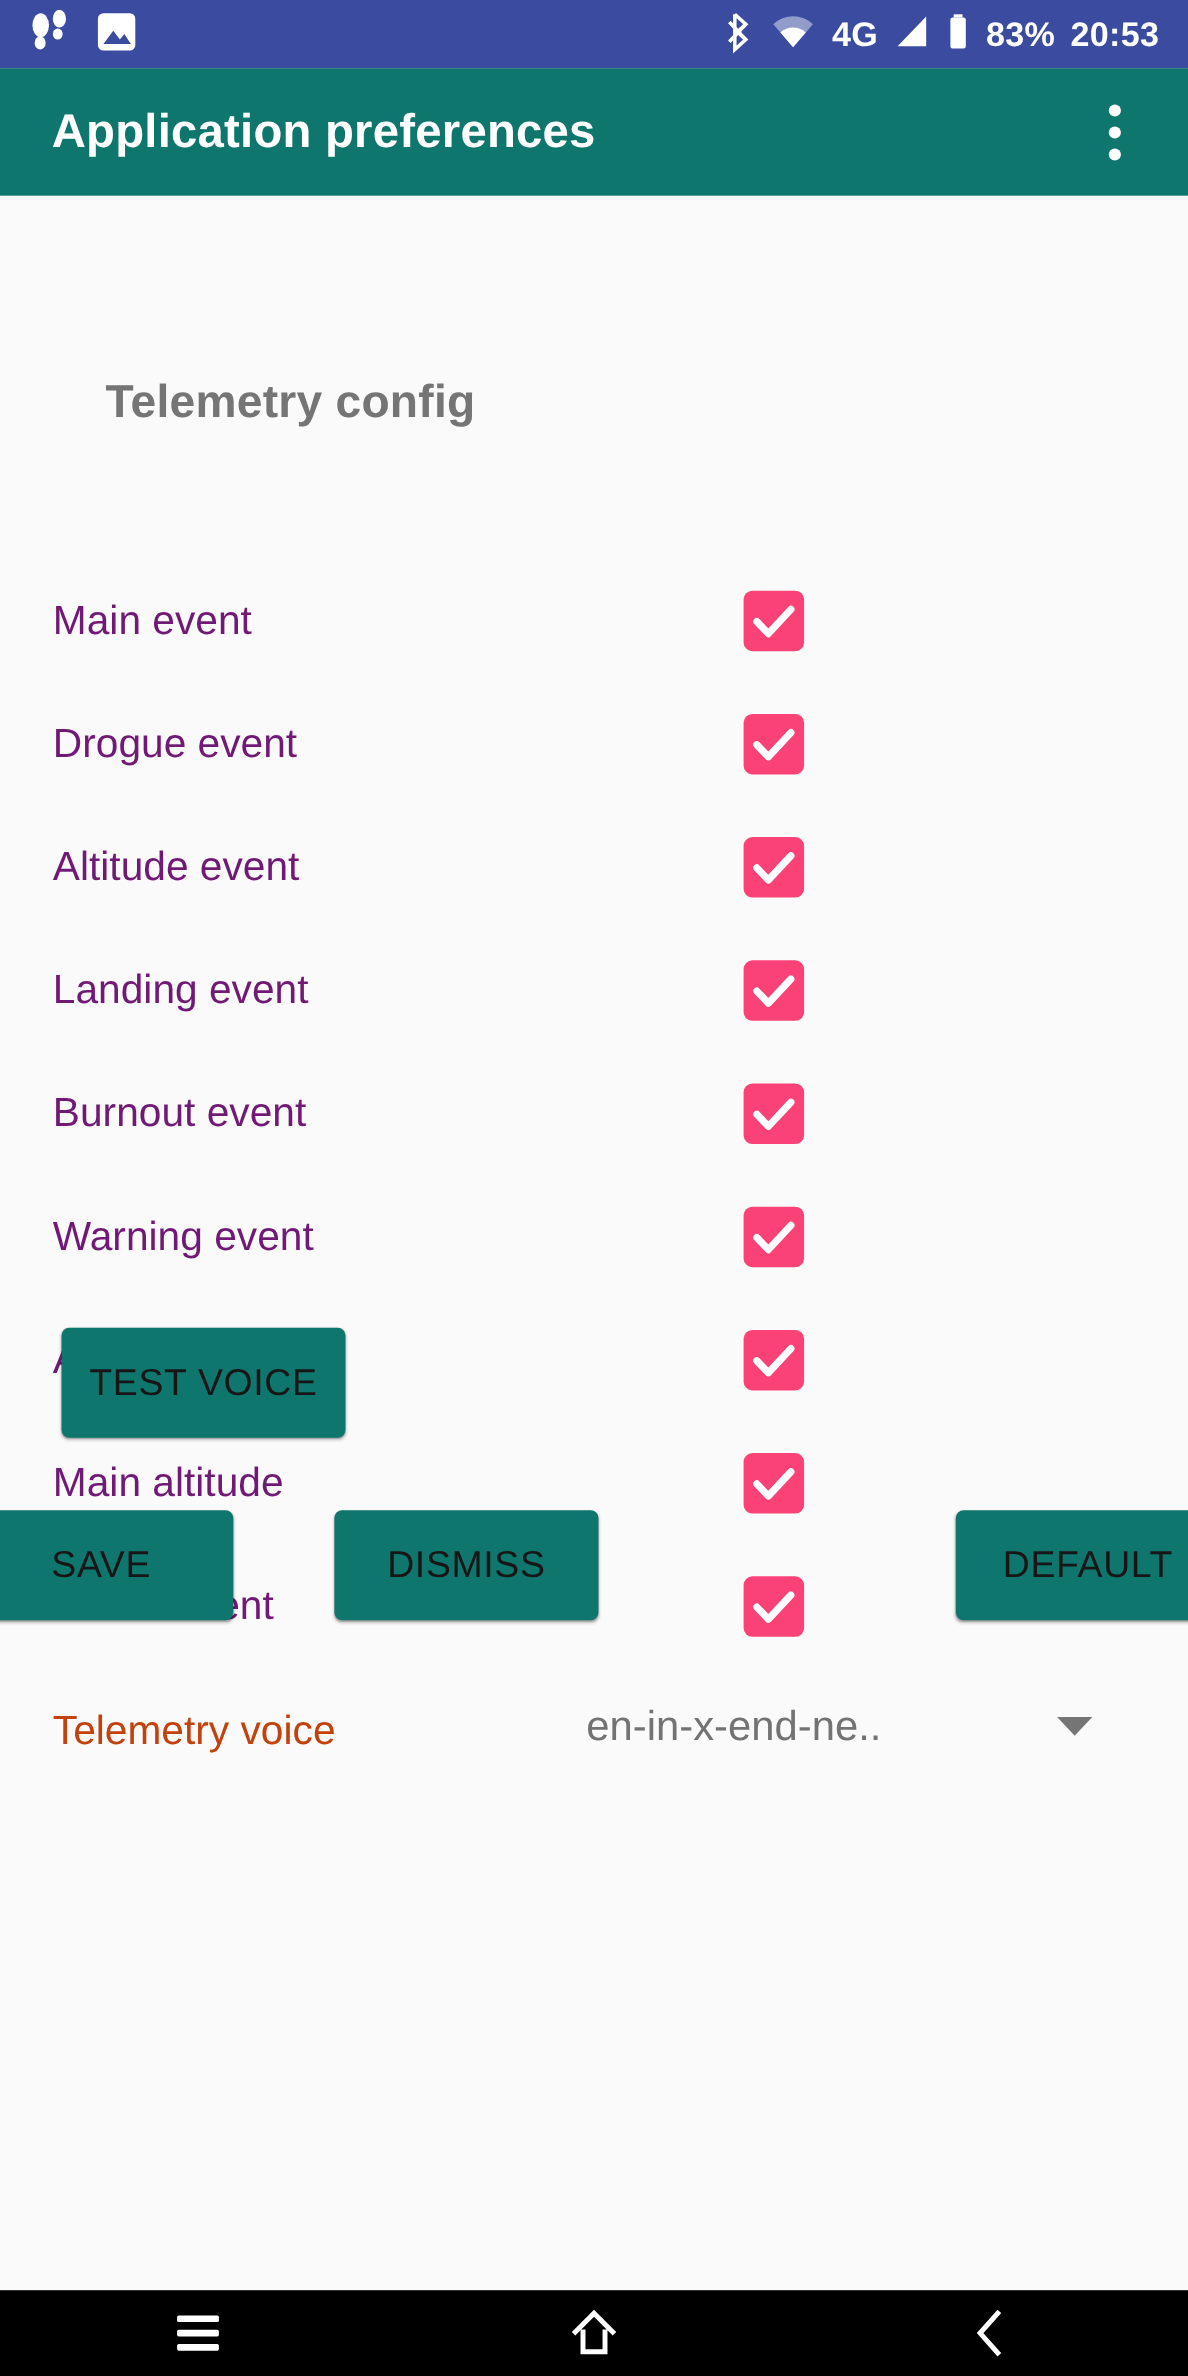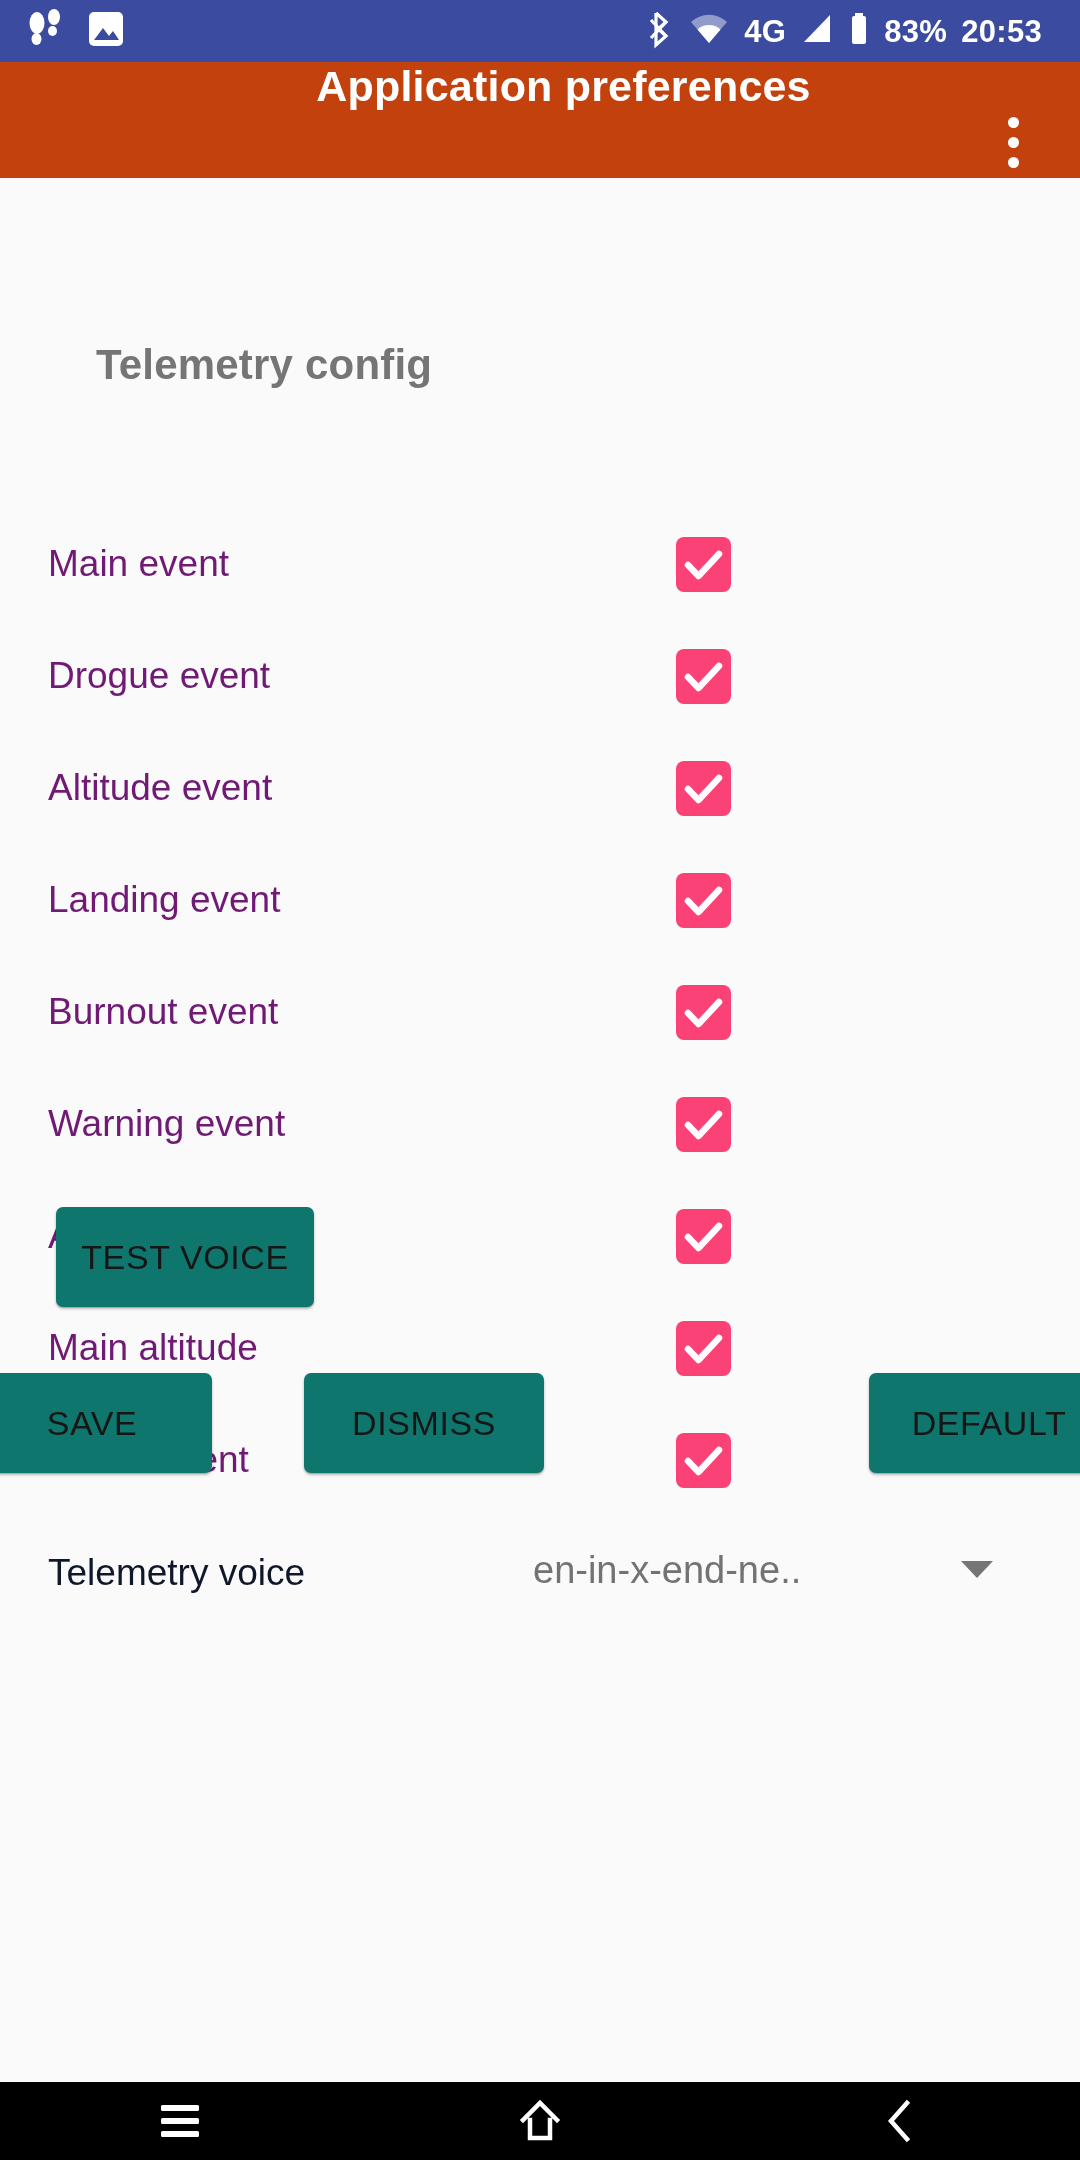--- a/index.html
+++ b/index.html
@@ -11,21 +11,21 @@
     position:relative;
   }
 
   
   #status-bar{
     position:absolute; left:0; top:0; width:1080px; height:62px;
     background:#3A4BA0;
     display:flex; align-items:center; color:#FFFFFF;
   }
   #status-left{ display:flex; align-items:center; gap:22px; padding-left:26px; }
-  #status-right{ margin-left:auto; display:flex; align-items:center; gap:14px; padding-right:38px;text-align:right; }
+  #status-right{ margin-left:auto; display:flex; align-items:center; gap:14px; padding-right:26px;text-align:right; }
   .sb-txt{ font-size:31px; font-weight:bold; letter-spacing:.3px; color:#fff; line-height:1; }
 
   
   #app-bar{
     position:absolute; left:0; top:62px; width:1080px; height:116px;
     background:#4356B6;
     display:flex; align-items:center;
   }
   #app-title{
     color:#FFFFFF; font-size:43px; font-weight:bold; padding-left:47px; letter-spacing:.2px;
@@ -59,21 +59,21 @@
   }
   .cbox{
     position:absolute; left:676px; width:55px; height:55px;
     background:#FB4277; border-radius:8px;
   }
   .cbox svg{ display:block; width:55px; height:55px; }
 
   
   #voice-row{ position:relative; height:112px; }
   #voice-label{
-    position:absolute; left:48px; top:36px; font-size:37px; color:#0f172a;
+    position:absolute; left:48px; top:36px; font-size:37px; color:#c2410c;
   }
   #voice-value{
     position:absolute; left:533px; top:33px; font-size:38px; color:#737373; white-space:nowrap;
   }
   #voice-caret{
     position:absolute; left:946px; top:22px; width:62px; height:62px;
     display:flex; align-items:center; justify-content:center;
   }
   #voice-caret b{
     display:block; width:0; height:0;
@@ -147,21 +147,21 @@
       <svg width="22" height="40" viewBox="0 0 22 40">
         <rect x="7" y="4" width="8" height="3" fill="#fff"></rect>
         <rect x="4" y="7" width="14" height="28" rx="2" fill="#fff"></rect>
       </svg>
     </span>
     <span class="sb-txt">83%</span>
     <span class="sb-txt">20:53</span>
   </div>
 </div>
 
-<div id="app-bar" style="background: #c2410c; flex-direction: column;">
+<div id="app-bar" style="background: #0f766e;">
   <div id="app-title">Application preferences</div>
   <div id="overflow-menu">
     <i></i>
     <i></i>
     <i></i>
   </div>
 </div>
 <div id="appbar-shadow"></div>
 
 <div id="content">

